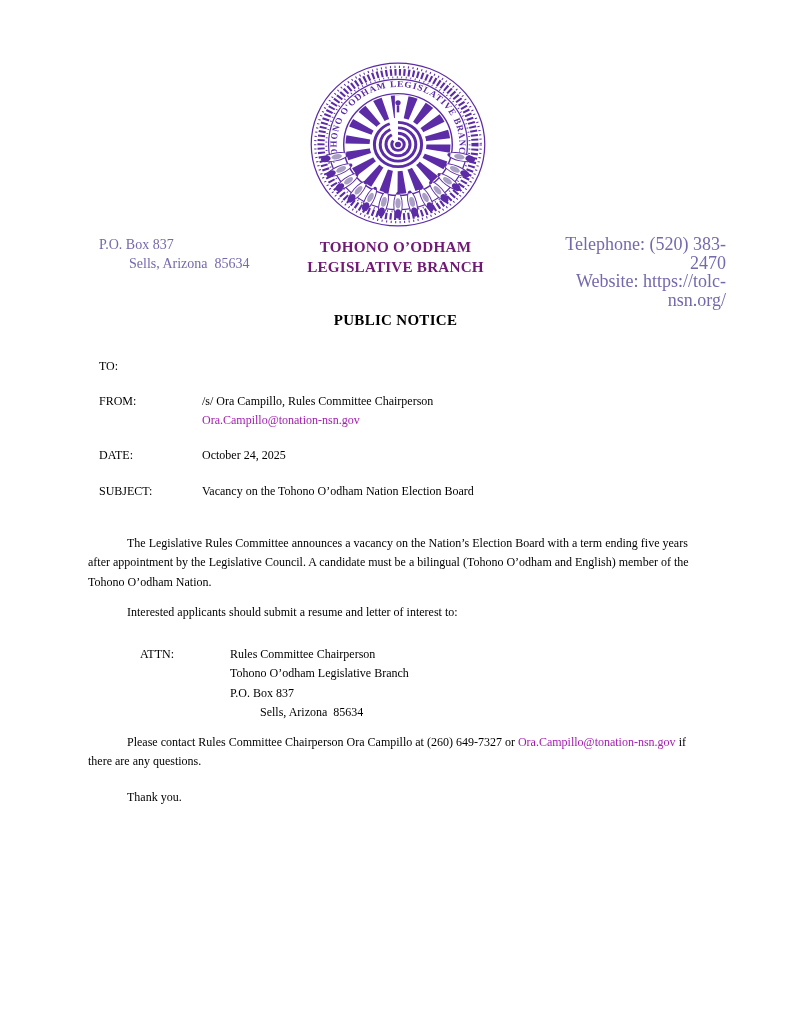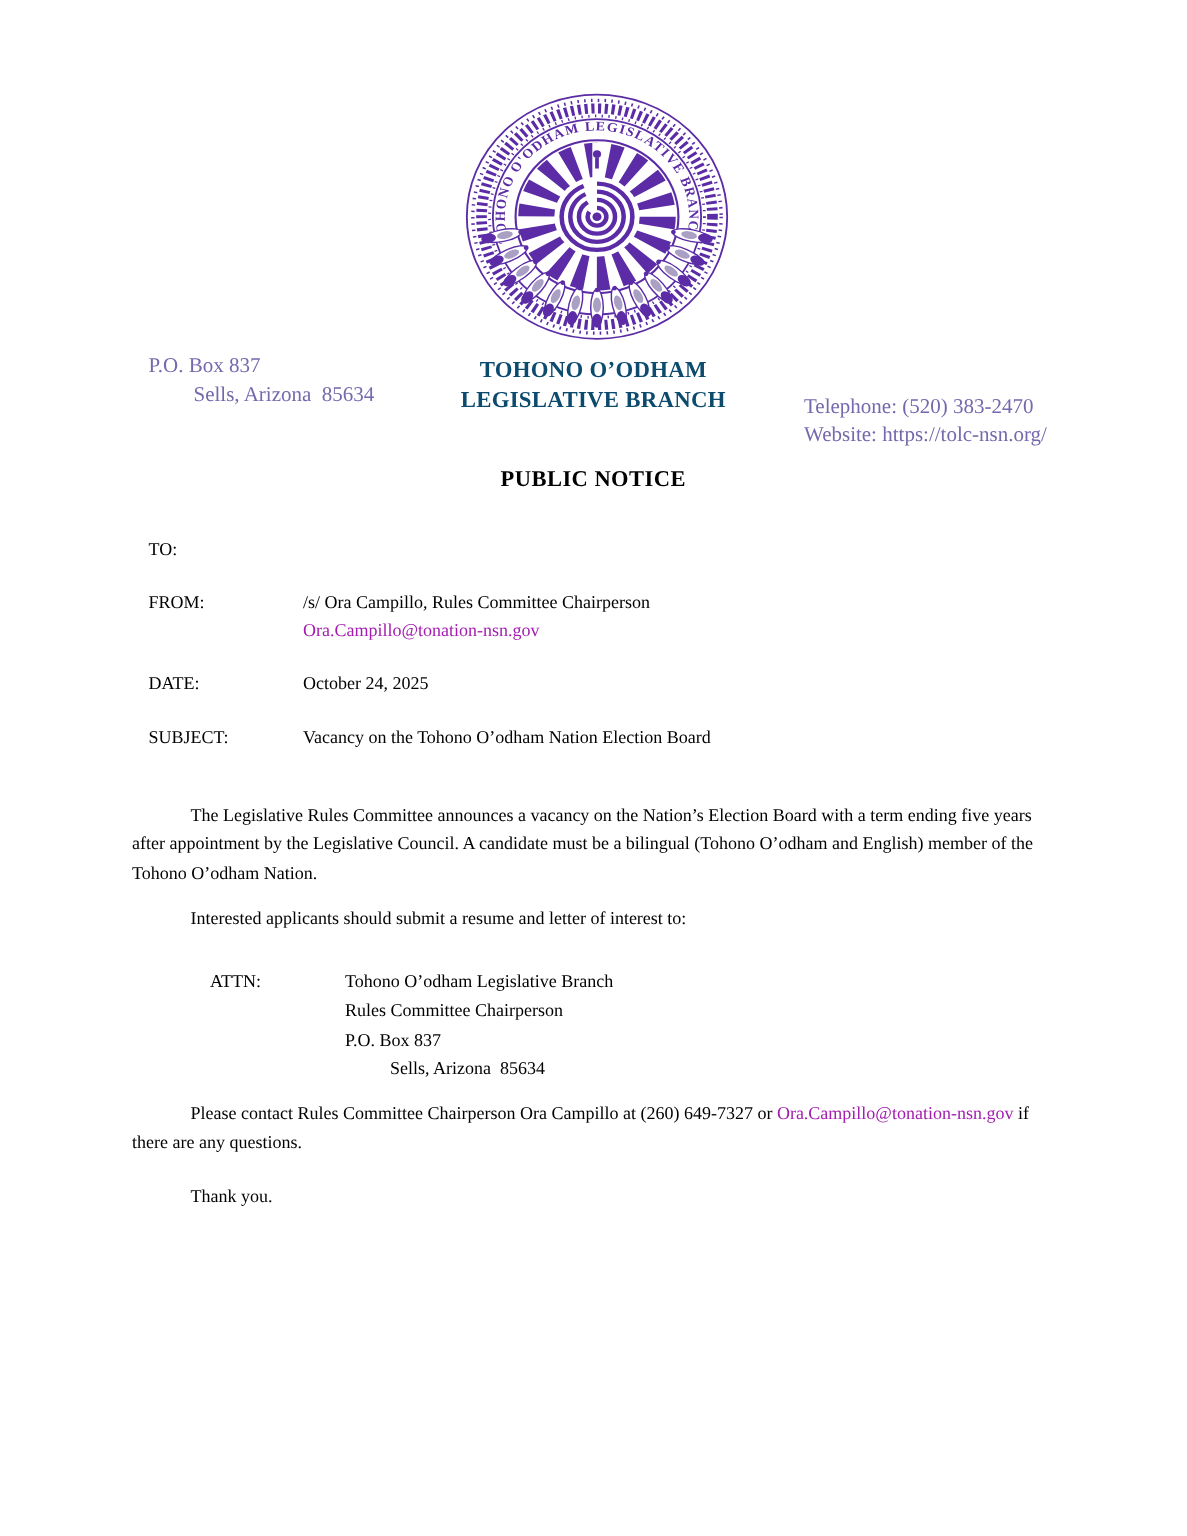--- a/index.html
+++ b/index.html
@@ -24,28 +24,27 @@
   .hdr-left {
     left: 99px; top: 236px;
     font-size: 14px; line-height: 18.5px;
     color: #7668ad;
   }
   .hdr-center {
     left: 0; right: 0; top: 237px;
     text-align: center;
     font-weight: bold; font-size: 15.2px; line-height: 19.5px;
     letter-spacing: 0.2px;
-    color: #0c4a6e;
+    color: #701a75;
   }
   .hdr-right {
     left: 536px; top: 235px; width: 190px;
-    text-align: left;
-    font-size: 14px; line-height: 18.5px;
+    text-align: right;
+    font-size: 18px; line-height: 18.5px;
     color: #7668ad;
-    margin-top: 28px;
   }
 
   .doc-title {
     left: 0; right: 0; top: 312px;
     text-align: center;
     font-weight: bold; font-size: 15px; letter-spacing: 0.3px;
   }
 
   .fs { font-size: 12px; line-height: 19.3px; }
   .memo-label { left: 99px; white-space: nowrap; }
@@ -154,22 +153,22 @@
 
   <div class="abs fs memo-label row-subject">SUBJECT:</div>
   <div class="abs fs memo-value row-subject">Vacancy on the Tohono O’odham Nation Election Board</div>
 
   <div class="abs fs para para1">The Legislative Rules Committee announces a vacancy on the Nation’s Election Board with a term ending five years after appointment by the Legislative Council. A candidate must be a bilingual (Tohono O’odham and English) member of the Tohono O’odham Nation.</div>
 
   <div class="abs fs para para2">Interested applicants should submit a resume and letter of interest to:</div>
 
   <div class="abs fs attn-label">ATTN:</div>
   <div class="abs fs attn-lines">
+    <div>Rules Committee Chairperson</div>
     <div>Tohono O’odham Legislative Branch</div>
-    <div>Rules Committee Chairperson</div>
     <div>P.O. Box 837</div>
     <div class="pre">Sells, Arizona  85634</div>
   </div>
 
   <div class="abs fs para contact">
     <span>Please contact Rules Committee Chairperson Ora Campillo at (260) 649-7327 or</span>
     <a class="link">Ora.Campillo@tonation-nsn.gov</a>
     <span>if there are any questions.</span>
   </div>
 

